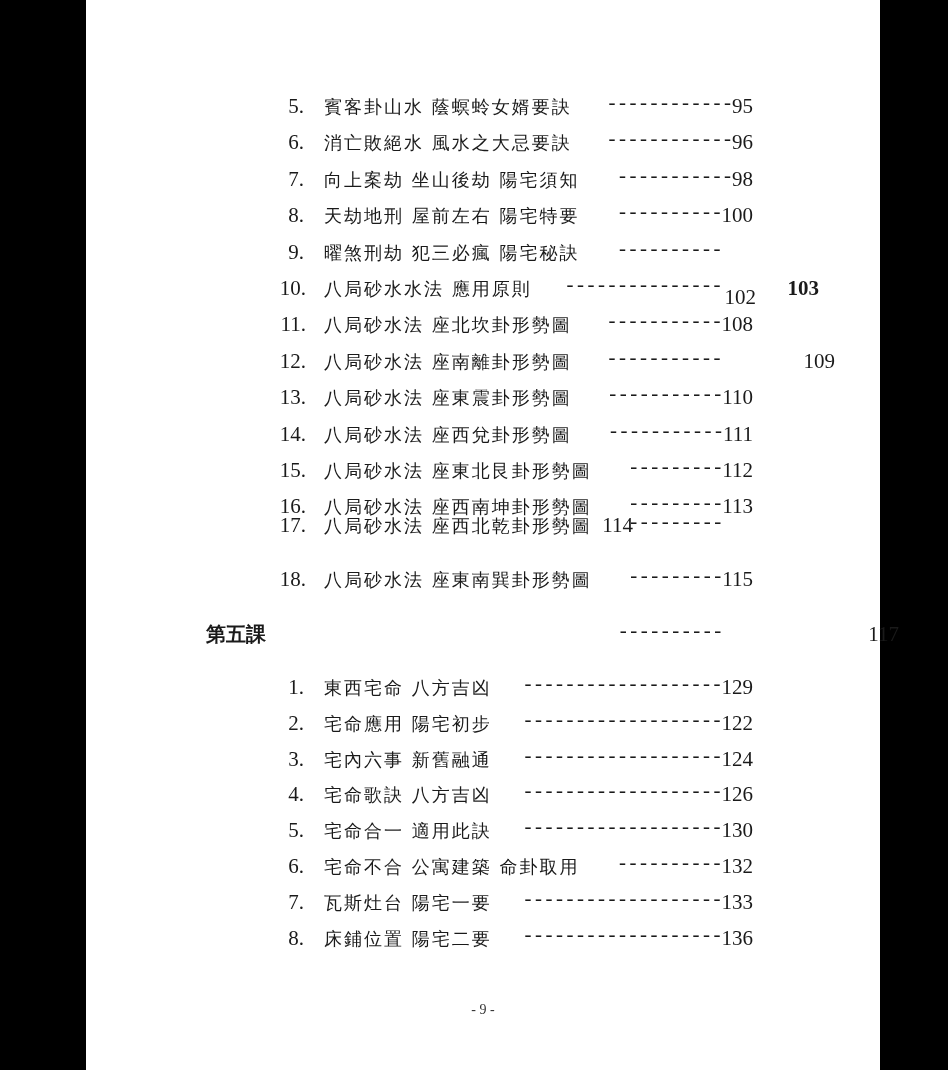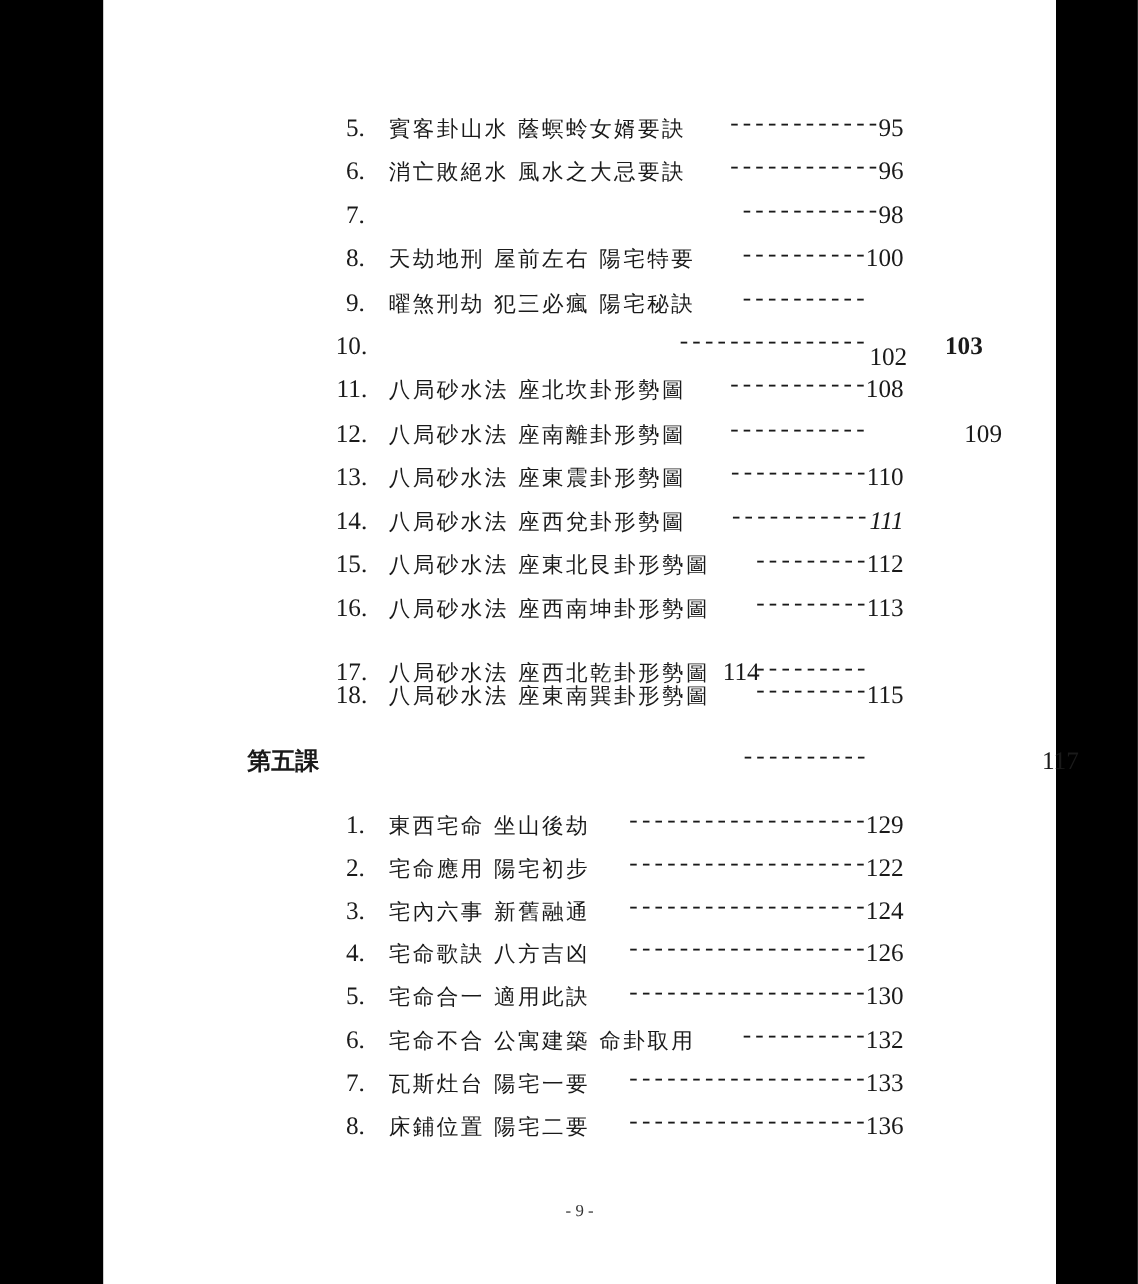--- a/index.html
+++ b/index.html
@@ -111,37 +111,39 @@
         <span class="toc-page" style="right: 127px;">95</span>
       </div>
       <div class="toc-row" style="top: 128.4px; width: 794px;">
         <span class="toc-num" style="left: 158px;">6.</span>
         <span class="toc-title">消亡敗絕水 風水之大忌要訣</span>
         <span class="toc-leader" style="left: 493.734px; width: 152.266px;">------------</span>
         <span class="toc-page" style="right: 127px;">96</span>
       </div>
       <div class="toc-row" style="top: 164.8px; width: 794px;">
         <span class="toc-num" style="left: 158px;">7.</span>
+        <span class="toc-title">向上案劫 坐山後劫 陽宅須知</span>
         <span class="toc-leader" style="left: 501.453px; width: 144.547px;">-----------</span>
         <span class="toc-page" style="right: 127px;">98</span>
       </div>
       <div class="toc-row" style="top: 201.2px; width: 794px;">
         <span class="toc-num" style="left: 158px;">8.</span>
         <span class="toc-title">天劫地刑 屋前左右 陽宅特要</span>
         <span class="toc-leader" style="left: 501.453px; width: 134.047px;">----------</span>
         <span class="toc-page" style="right: 127px; margin-left: 29px;">100</span>
       </div>
       <div class="toc-row" style="top: 237.6px; width: 794px;">
         <span class="toc-num" style="left: 158px;">9.</span>
         <span class="toc-title">曜煞刑劫 犯三必瘋 陽宅秘訣</span>
         <span class="toc-leader" style="left: 501.453px; width: 134.047px;">----------</span>
         <span class="toc-page" style="right: 124px; margin-top: 45px;">102</span>
       </div>
       <div class="toc-row" style="top: 274px; width: 860px;">
         <span class="toc-num" style="left: 160px;">10.</span>
+        <span class="toc-title">八局砂水水法 應用原則</span>
         <span class="toc-leader" style="left: 453.734px; width: 181.766px;">---------------</span>
         <span class="toc-page" style="right: 127px; font-weight: bold;">103</span>
       </div>
       <div class="toc-row" style="top: 310.4px; width: 794px;">
         <span class="toc-num" style="left: 160px;">11.</span>
         <span class="toc-title">八局砂水法 座北坎卦形勢圖</span>
         <span class="toc-leader" style="left: 493.734px; width: 141.766px;">-----------</span>
         <span class="toc-page" style="right: 127px;">108</span>
       </div>
       <div class="toc-row" style="top: 346.8px; width: 876px;">
@@ -153,54 +155,54 @@
       <div class="toc-row" style="top: 383.2px; width: 794px;">
         <span class="toc-num" style="left: 160px;">13.</span>
         <span class="toc-title">八局砂水法 座東震卦形勢圖</span>
         <span class="toc-leader" style="left: 493.734px; width: 142.531px;">-----------</span>
         <span class="toc-page" style="right: 127px;">110</span>
       </div>
       <div class="toc-row" style="top: 419.6px; width: 794px;">
         <span class="toc-num" style="left: 160px;">14.</span>
         <span class="toc-title">八局砂水法 座西兌卦形勢圖</span>
         <span class="toc-leader" style="left: 493.734px; width: 143.312px;">-----------</span>
-        <span class="toc-page" style="right: 127px; font-style: italic;">111</span>
+        <span class="toc-page" style="right: 127px;">111</span>
       </div>
       <div class="toc-row" style="top: 456px; width: 794px;">
         <span class="toc-num" style="left: 160px;">15.</span>
         <span class="toc-title">八局砂水法 座東北艮卦形勢圖</span>
         <span class="toc-leader" style="left: 513.734px; width: 122.531px;">---------</span>
         <span class="toc-page" style="right: 127px;">112</span>
       </div>
       <div class="toc-row" style="top: 492.4px; width: 794px;">
         <span class="toc-num" style="left: 160px;">16.</span>
         <span class="toc-title">八局砂水法 座西南坤卦形勢圖</span>
         <span class="toc-leader" style="left: 513.734px; width: 122.531px;">---------</span>
         <span class="toc-page" style="right: 127px;">113</span>
       </div>
-      <div class="toc-row" style="top: 546px; width: 674px;">
+      <div class="toc-row" style="top: 511px; width: 674px;">
         <span class="toc-num" style="left: 160px;">17.</span>
         <span class="toc-title">八局砂水法 座西北乾卦形勢圖</span>
         <span class="toc-leader" style="left: 513.734px; width: 122.531px;">---------</span>
         <span class="toc-page" style="right: 127px;">114</span>
       </div>
       <div class="toc-row" style="top: 565.2px; width: 794px;">
         <span class="toc-num" style="left: 160px;">18.</span>
         <span class="toc-title">八局砂水法 座東南巽卦形勢圖</span>
         <span class="toc-leader" style="left: 513.734px; width: 122.531px;">---------</span>
         <span class="toc-page" style="right: 127px;">115</span>
       </div>
       <div class="toc-row" style="top: 620px; width: 940px;">
         <span class="chapter-label">第五課</span>
         <span class="toc-leader" style="left: 493.641px; width: 142.625px;">----------</span>
         <span class="toc-page" style="right:127px">117</span>
       </div>
       <div class="toc-row" style="top: 673px; width: 794px;">
         <span class="toc-num" style="left: 158px;">1.</span>
-        <span class="toc-title">東西宅命 坐山後劫</span>
+        <span class="toc-title">東西宅命 八方吉凶</span>
         <span class="toc-leader" style="left: 413.734px; width: 221.766px;">-------------------</span>
         <span class="toc-page" style="right: 127px;">129</span>
       </div>
       <div class="toc-row" style="top: 708.8px; width: 794px;">
         <span class="toc-num" style="left: 158px;">2.</span>
         <span class="toc-title">宅命應用 陽宅初步</span>
         <span class="toc-leader" style="left: 413.734px; width: 221.766px;">-------------------</span>
         <span class="toc-page" style="right: 127px;">122</span>
       </div>
       <div class="toc-row" style="top: 744.6px; width: 794px;">

